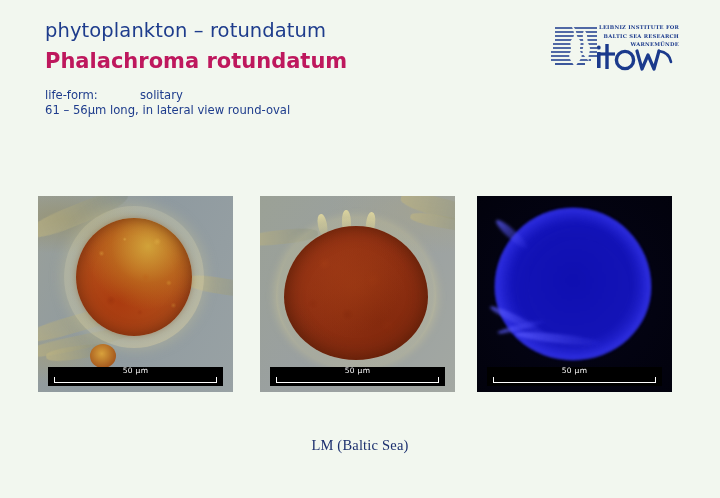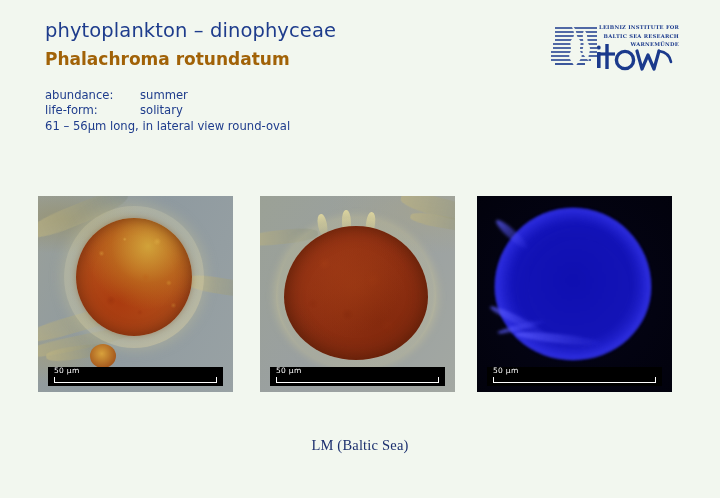--- a/index.html
+++ b/index.html
@@ -25,23 +25,23 @@
   #kingdom-line {
     font-family: "DejaVu Sans", sans-serif;
     font-size: 19.5px;
     color: #1e3c8c;
     letter-spacing: 0.1px;
     line-height: 1.15;
     white-space: nowrap;
   }
   #species-name {
     font-family: "DejaVu Sans", sans-serif;
-    font-size: 17px;
+    font-size: 21px;
     font-weight: bold;
-    color: #a16207;
+    color: #be185d;
     margin-top: 8px;
     line-height: 1.1;
     white-space: nowrap;
   }
 
   
   #meta-block {
     position: absolute;
     left: 45px;
     top: 88px;
@@ -310,21 +310,21 @@
     border-left: 1.5px solid #ffffff;
     border-right: 1.5px solid #ffffff;
     border-bottom: 1.5px solid #ffffff;
     box-sizing: border-box;
   }
   .scalebar-label {
     position: absolute;
     top: -3px;
     left: 0;
     width: 100%;
-    text-align: left;
+    text-align: center;
     font-family: "DejaVu Sans", sans-serif;
     font-size: 7.5px;
     color: #ffffff;
     letter-spacing: 0.3px;
     line-height: 1;
   }
 
   
   #figure-caption {
     position: absolute;
@@ -335,29 +335,25 @@
     font-family: "Liberation Serif", serif;
     font-size: 14.5px;
     color: #1b2f6e;
     letter-spacing: 0.2px;
   }
 </style>
 </head>
 <body>
 
 <div id="slide-header">
-  <div id="kingdom-line">phytoplankton – dinophyceae</div>
+  <div id="kingdom-line">phytoplankton – rotundatum</div>
   <div id="species-name">Phalachroma  rotundatum</div>
 </div>
 
 <div id="meta-block">
-  <div class="meta-row">
-    <span class="meta-label">abundance:</span>
-    <span class="meta-value">summer</span>
-  </div>
   <div class="meta-row">
     <span class="meta-label">life-form:</span>
     <span class="meta-value">solitary</span>
   </div>
   <div class="meta-row">
     <span class="meta-value">61 – 56µm long, in lateral view round-oval</span>
   </div>
 </div>
 
 <div id="iow-logo">

